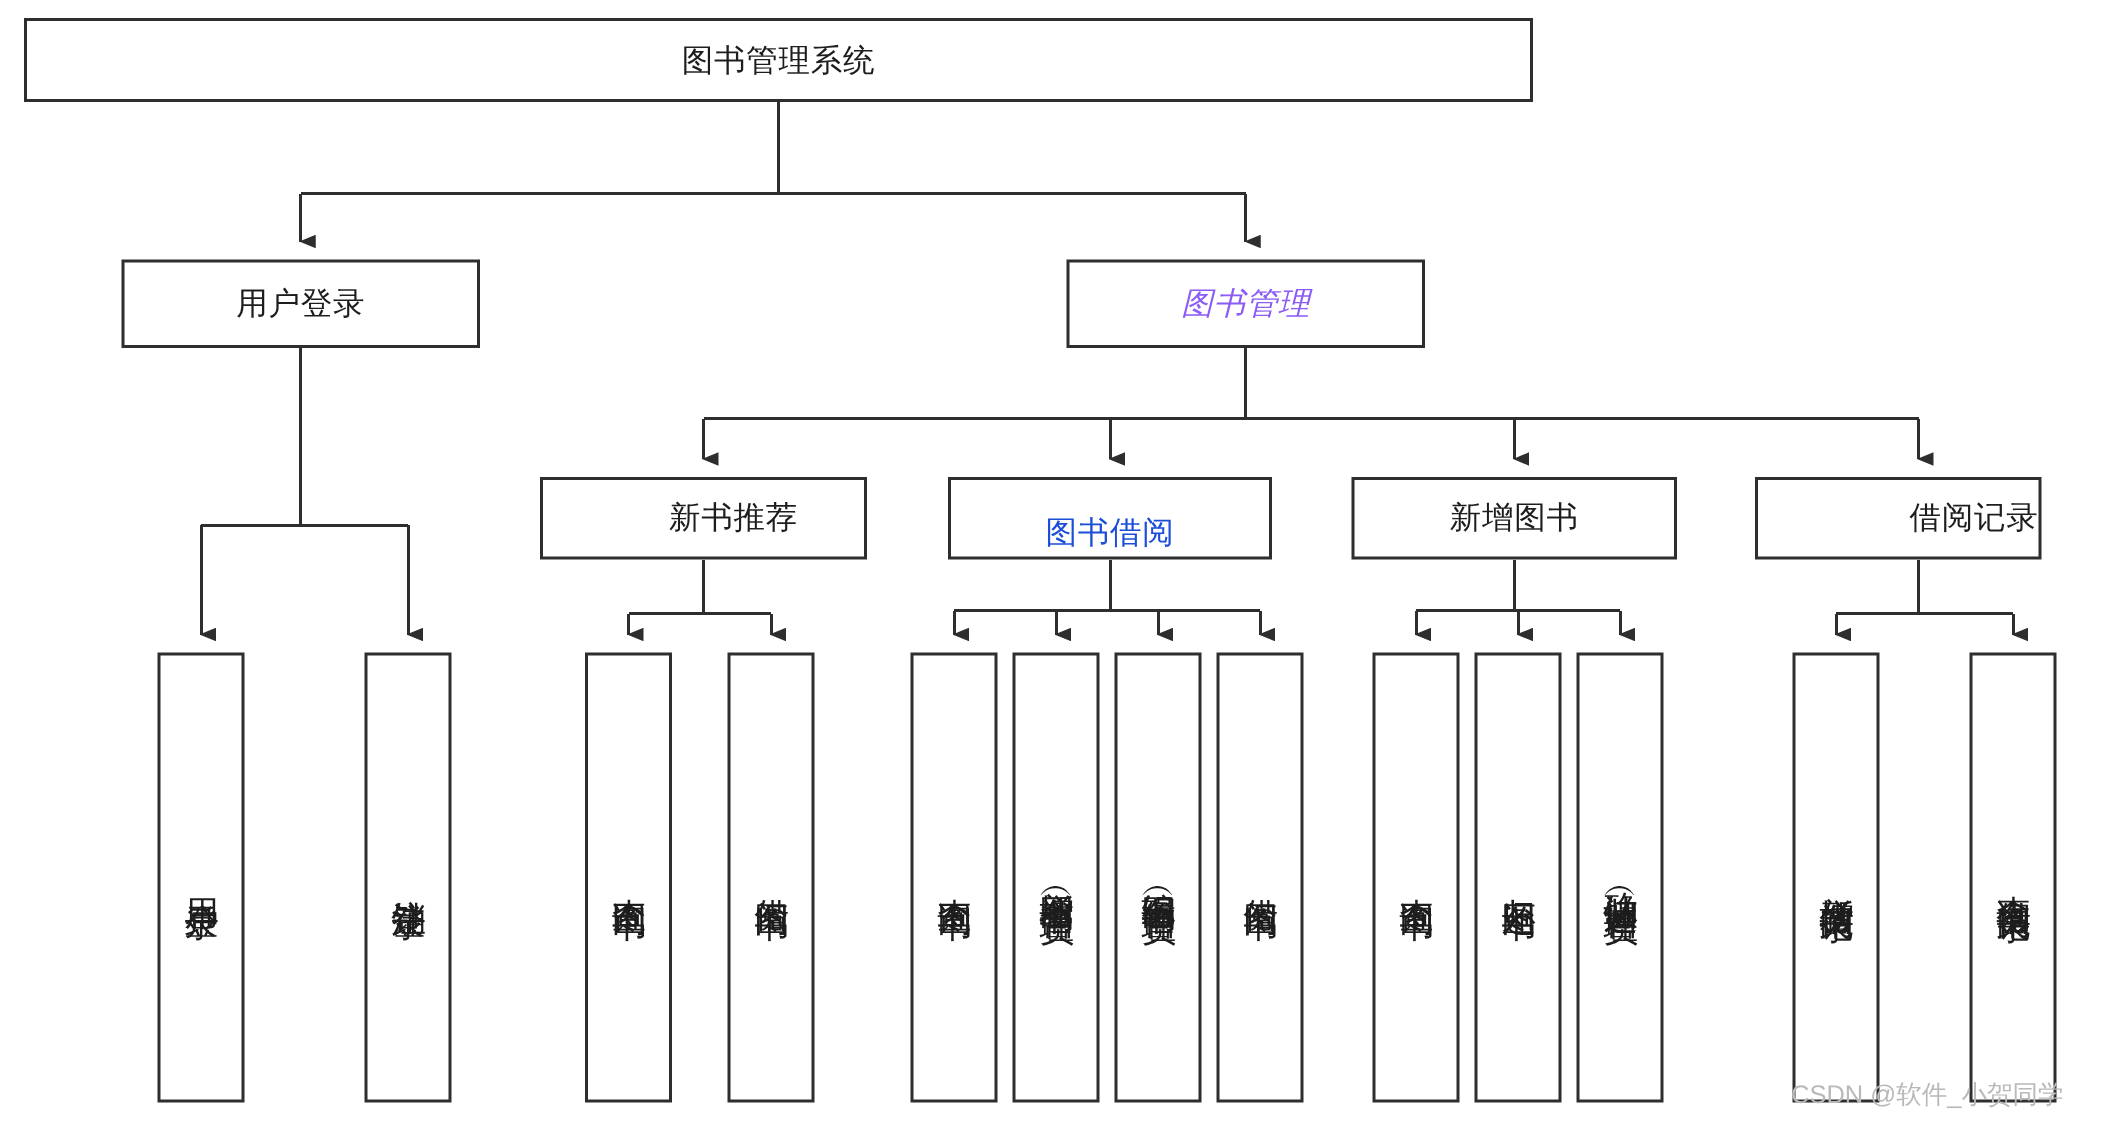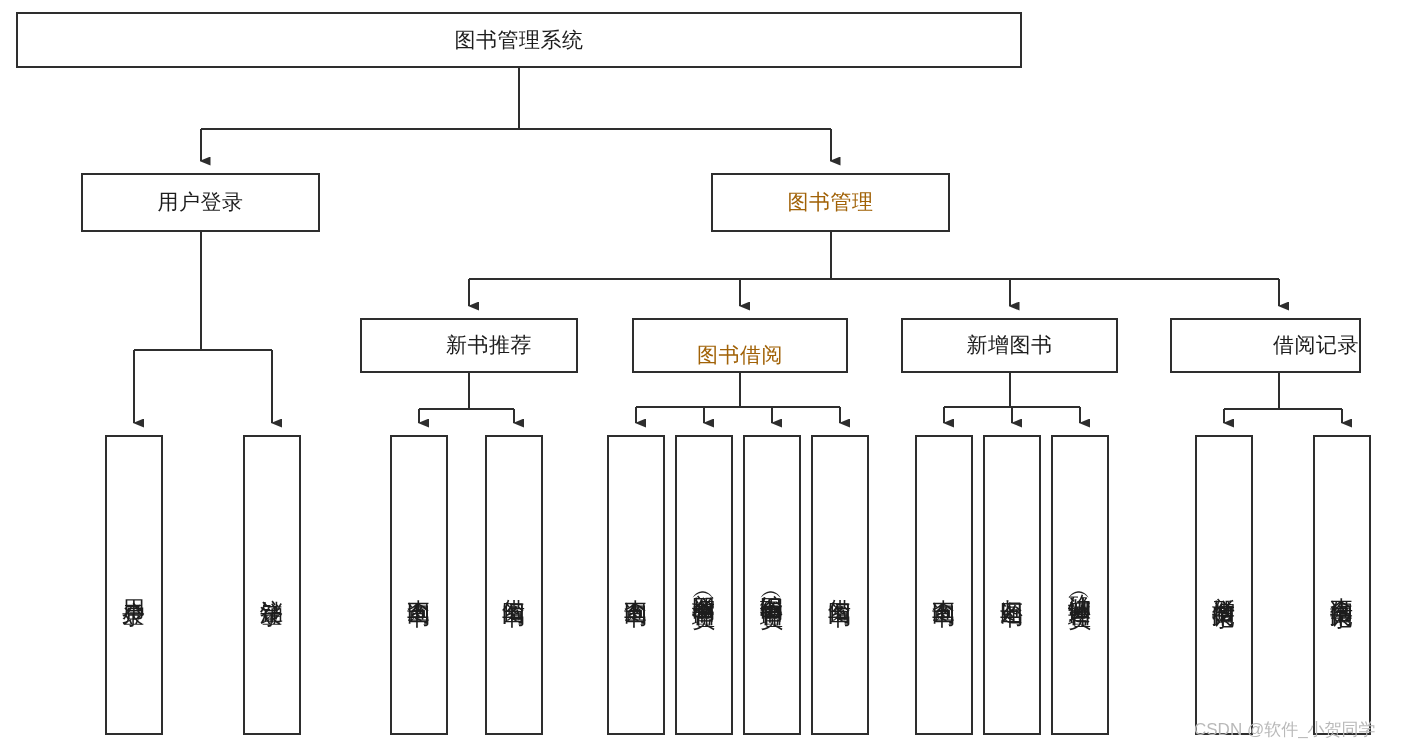--- a/index.html
+++ b/index.html
@@ -119,27 +119,27 @@
   </svg>
 
   <div id="node-layer">
       <div class="node-box node-horizontal" style="left: 16px; top: 12px; width: 1006px; height: 56px; border-color: rgb(46, 46, 46); background: rgb(255, 255, 255);">
         <span class="node-label" style="color: rgb(29, 29, 29);">图书管理系统</span>
       </div>
       <div class="node-box node-horizontal" style="left: 81px; top: 173px; width: 239px; height: 59px; border-color: rgb(46, 46, 46); background: rgb(255, 255, 255);">
         <span class="node-label" style="color: rgb(29, 29, 29);">用户登录</span>
       </div>
       <div class="node-box node-horizontal" style="left: 711px; top: 173px; width: 239px; height: 59px; border-color: rgb(46, 46, 46); background: rgb(255, 255, 255);">
-        <span class="node-label" style="color: #a16207;">图书管理</span>
+        <span class="node-label" style="color: #8b5cf6; font-style: italic;">图书管理</span>
       </div>
       <div class="node-box node-horizontal" style="left: 360px; top: 318px; width: 218px; height: 55px; border-color: rgb(46, 46, 46); background: rgb(255, 255, 255);">
         <span class="node-label" style="color: rgb(29, 29, 29); margin-left: 40px;">新书推荐</span>
       </div>
       <div class="node-box node-horizontal" style="left: 632px; top: 318px; width: 216px; height: 55px; border-color: rgb(46, 46, 46); background: rgb(255, 255, 255);">
-        <span class="node-label" style="color: #a16207; margin-top: 20px;">图书借阅</span>
+        <span class="node-label" style="color: #1d4ed8; margin-top: 20px;">图书借阅</span>
       </div>
       <div class="node-box node-horizontal" style="left: 901px; top: 318px; width: 217px; height: 55px; border-color: rgb(46, 46, 46); background: rgb(255, 255, 255);">
         <span class="node-label" style="color: rgb(29, 29, 29);">新增图书</span>
       </div>
       <div class="node-box node-horizontal" style="left: 1170px; top: 318px; width: 191px; height: 55px; border-color: rgb(46, 46, 46); background: rgb(255, 255, 255); justify-content: flex-end;">
         <span class="node-label" style="color: rgb(29, 29, 29);">借阅记录</span>
       </div>
       <div class="node-box node-vertical" style="left: 105px; top: 435px; width: 58px; height: 300px; border-color: rgb(46, 46, 46); background: rgb(255, 255, 255);">
         <span class="node-label" style="color: rgb(29, 29, 29);">用户登录</span>
       </div>

